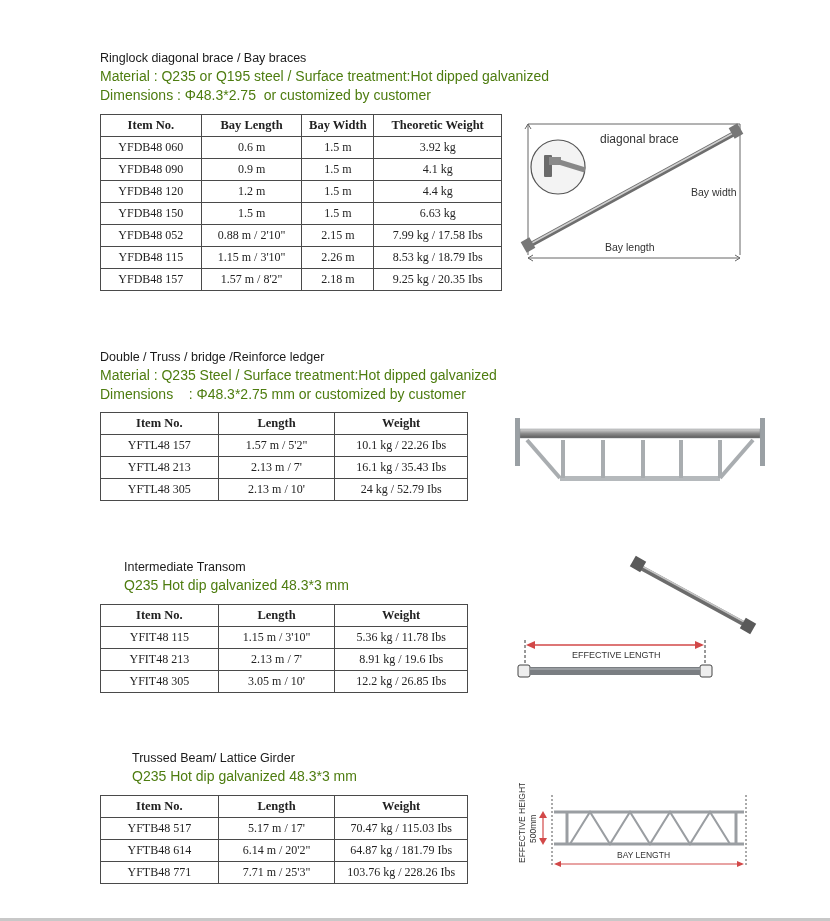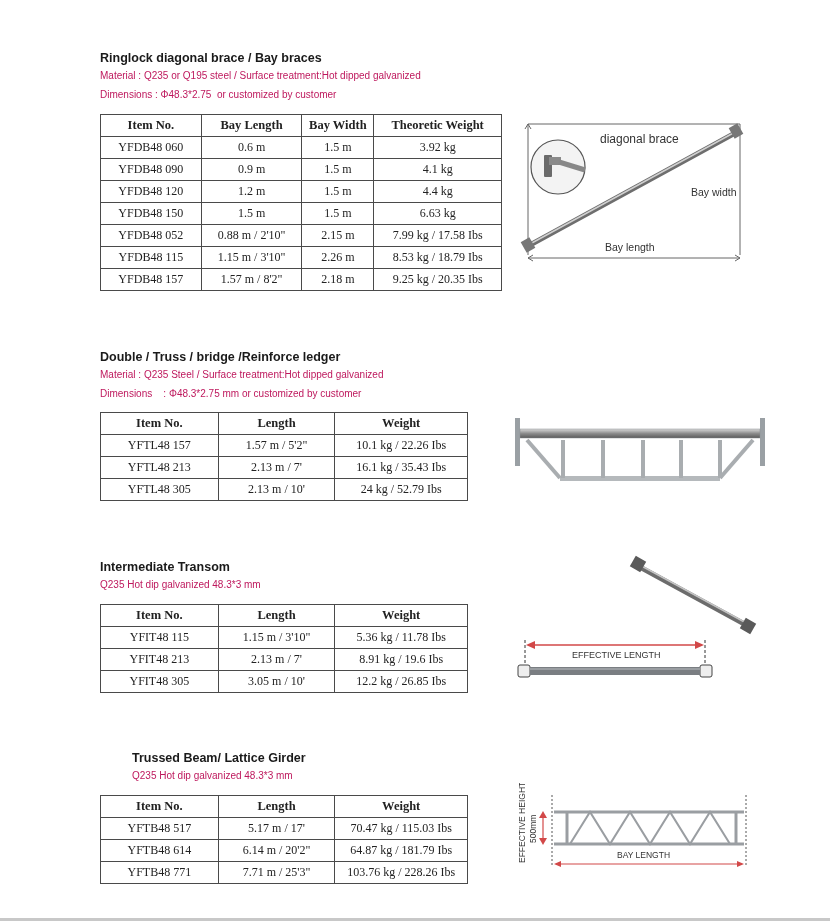--- a/index.html
+++ b/index.html
@@ -1,19 +1,19 @@
 <!DOCTYPE html>
 <html><head>
 <meta charset="utf-8">
 <style>
   html, body { margin: 0; padding: 0; background: #ffffff; }
   body { width: 830px; height: 921px; position: relative; overflow: hidden; font-family: "Liberation Sans", sans-serif; color: #222; }
   .section { position: absolute; left: 100px; }
-  .sec-title { font-family: "Liberation Sans", sans-serif; font-weight: bold; font-size: 12.5px; color: #1a1a1a; line-height: 18px; margin: 0; }
-  .sec-line { font-family: "Liberation Sans", sans-serif; font-size: 10px; color: #be185d; line-height: 18.5px; margin: 0; white-space: pre; }
+  .sec-title { font-family: "Liberation Sans", sans-serif; font-weight: normal; font-size: 12.5px; color: #1a1a1a; line-height: 18px; margin: 0; }
+  .sec-line { font-family: "Liberation Sans", sans-serif; font-size: 14px; color: #4d7c0f; line-height: 18.5px; margin: 0; white-space: pre; }
   table.spec { border-collapse: collapse; font-family: "Liberation Serif", serif; font-size: 12px; color: #222; position: absolute; }
   table.spec th, table.spec td { border: 1px solid #4a4a4a; text-align: center; padding: 0; height: 21px; }
   table.spec th { font-weight: bold; font-size: 12.5px; }
   table.spec { border: 1.5px solid #333; }
   .diagram { position: absolute; }
   .footer-line { position: absolute; left: 0; top: 918px; width: 830px; height: 3px; background: #c8c8c8; }
 </style>
 </head>
 <body>
 
@@ -161,21 +161,21 @@
     <line x1="22" y1="30" x2="55" y2="68"></line>
     <line x1="248" y1="30" x2="215" y2="68"></line>
     <line x1="58" y1="30" x2="58" y2="68"></line>
     <line x1="98" y1="30" x2="98" y2="68"></line>
     <line x1="138" y1="30" x2="138" y2="68"></line>
     <line x1="176" y1="30" x2="176" y2="68"></line>
     <line x1="215" y1="30" x2="215" y2="68"></line>
   </g>
 </svg>
 
-<div class="section" style="top:558px;">
+<div class="section" style="top:558px;margin-left:24px;">
   <p class="sec-title">Intermediate Transom</p>
   <p class="sec-line">Q235 Hot dip galvanized 48.3*3 mm</p>
 </div>
 <table class="spec" style="left:100px; top:604px; width:368px;">
   <colgroup>
       <col style="width:118px">
       <col style="width:117px">
       <col style="width:133px">
     </colgroup>
   <thead>

